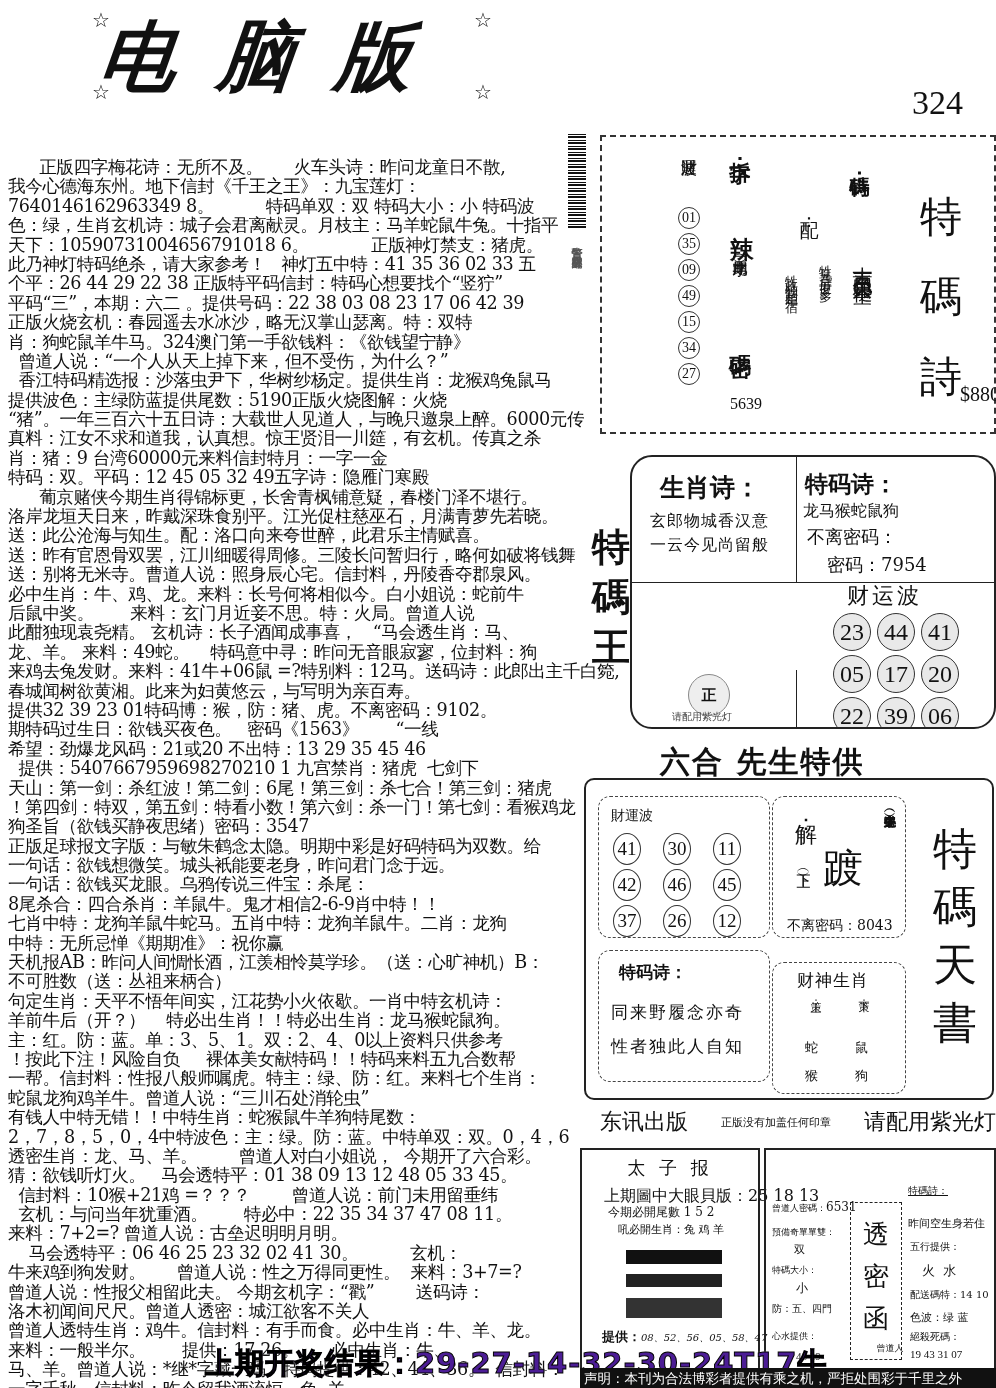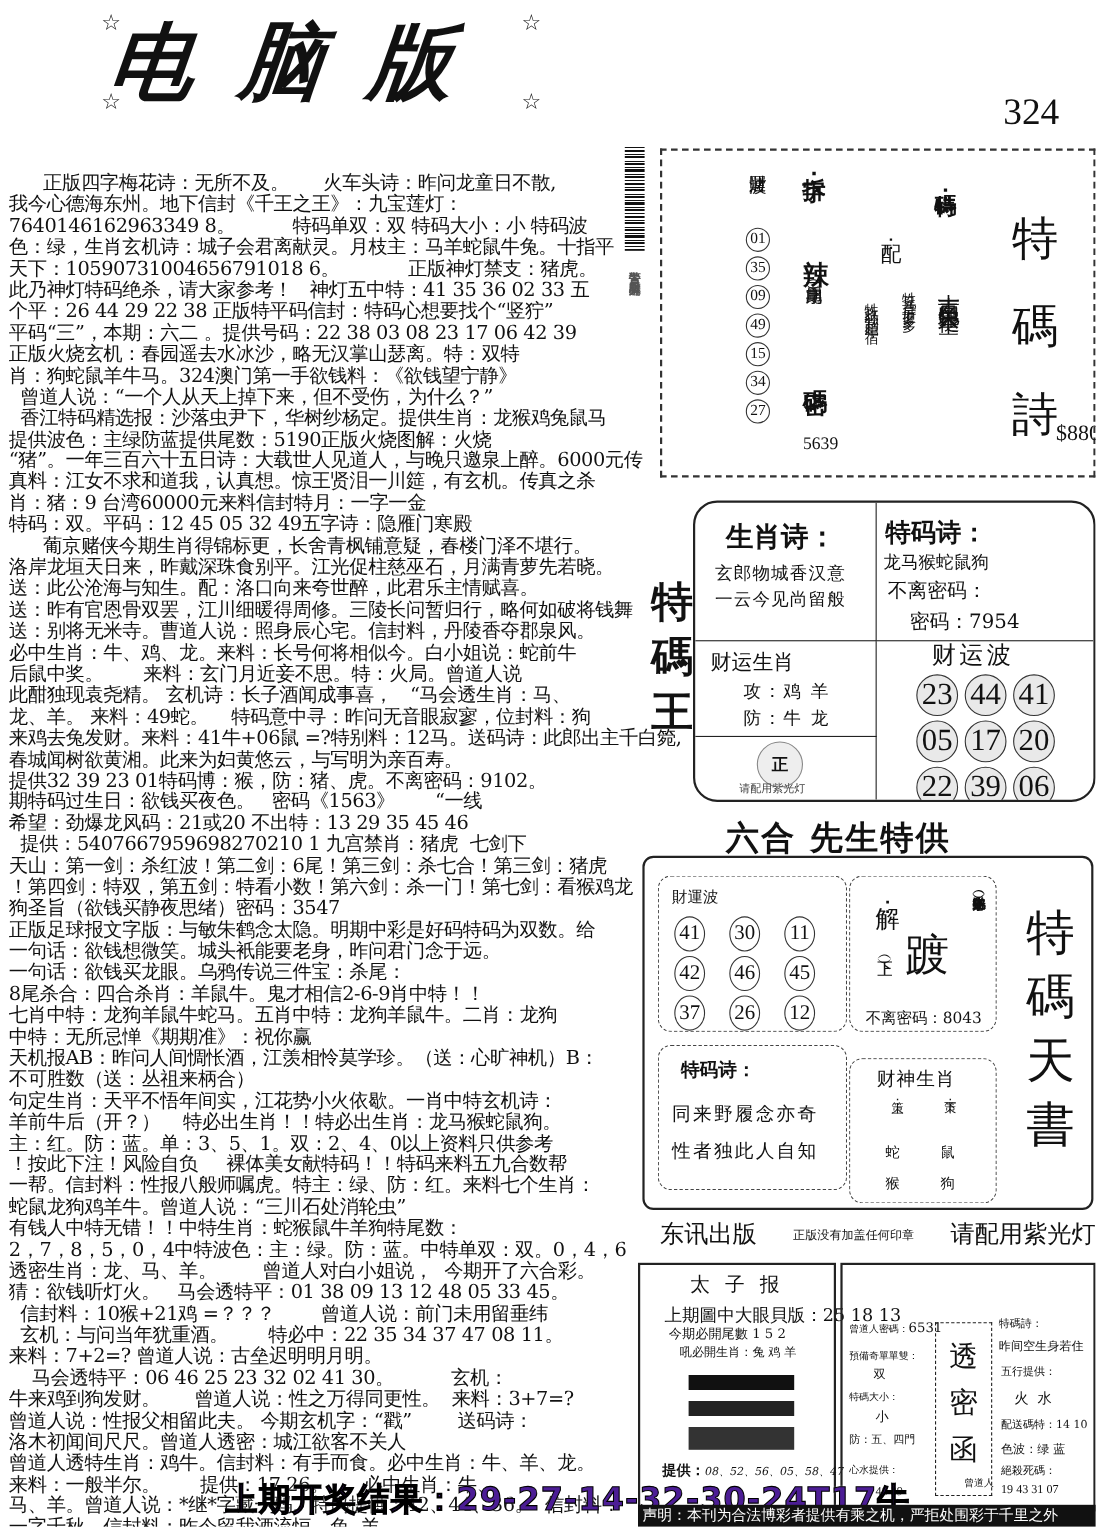--- a/index.html
+++ b/index.html
@@ -17,21 +17,21 @@
   .strip{left:568px;top:133px;width:22px;height:300px;}
   .barcode{width:18px;height:95px;background:repeating-linear-gradient(0deg,#111 0 2px,#fff 2px 3px,#111 3px 4px,#fff 4px 6px);}
   .vtext{writing-mode:vertical-rl;font-size:11px;color:#555;margin-top:10px;}
   .box1{left:600px;top:135px;width:392px;height:295px;border:2px dashed #333;}
   .vcol{position:absolute;writing-mode:vertical-rl;text-orientation:upright;}
   .circ{display:inline-flex;width:20px;height:20px;border:1px solid #333;border-radius:50%;align-items:center;justify-content:center;font-size:14px;font-family:"Liberation Serif",serif;margin:2px 0;writing-mode:horizontal-tb;}
   .circs{position:absolute;left:676px;top:206px;display:flex;flex-direction:column;}
   
   .box2{left:630px;top:455px;width:362px;height:270px;border:2px solid #222;border-radius:22px;overflow:hidden;}
   .b2cell{position:absolute;}
-  .ball{display:inline-flex;width:36px;height:36px;border-radius:50%;border:1.5px solid #333;background:#e9e9e9;align-items:center;justify-content:center;font-size:28px;font-family:"Liberation Serif",serif;margin:2px 3px;}
+  .ball{display:inline-flex;width:36px;height:36px;border-radius:50%;border:1.5px solid #333;background:#e9e9e9;align-items:center;justify-content:center;font-size:24px;font-family:"Liberation Serif",serif;margin:2px 3px;}
   .tmw{left:590px;top:522px;width:42px;font-family:"DejaVu Sans",sans-serif;font-weight:bold;font-size:38px;line-height:50px;text-align:center;}
   
   .lhtitle{left:660px;top:742px;font-family:"DejaVu Sans",sans-serif;font-weight:bold;font-size:30px;letter-spacing:2px;}
   .box3{left:584px;top:778px;width:406px;height:318px;border:2.5px solid #222;border-radius:10px;}
   .dbox{position:absolute;border:1.5px dashed #444;border-radius:12px;}
   .oball{display:inline-flex;width:26px;height:30px;border-radius:50%;border:1px solid #333;align-items:center;justify-content:center;font-size:19px;font-family:"Liberation Serif",serif;}
   .tmts{position:absolute;left:930px;top:820px;width:50px;font-family:"DejaVu Serif",serif;font-size:44px;line-height:58px;text-align:center;}
   .footer1{left:600px;top:1107px;width:396px;display:flex;justify-content:space-between;align-items:center;}
   
   .box4{left:580px;top:1148px;width:176px;height:222px;border:2px solid #222;}
@@ -101,25 +101,20 @@
   <div class="b2cell" style="left:0;top:0;width:164px;height:125px;border-right:1.5px solid #222;border-bottom:1.5px solid #222;">
     <div style="position:absolute;left:28px;top:14px;font-size:25px;font-weight:bold;">生肖诗：</div>
     <div style="position:absolute;left:18px;top:54px;font-size:16px;letter-spacing:1px;">玄郎物城香汉意</div>
     <div style="position:absolute;left:18px;top:78px;font-size:16px;letter-spacing:1px;">一云今见尚留般</div>
   </div>
   <div class="b2cell" style="left:165px;top:0;width:197px;height:125px;border-bottom:1.5px solid #222;">
     <div style="position:absolute;left:8px;top:12px;font-size:23px;font-weight:bold;">特码诗：</div>
     <div style="position:absolute;left:6px;top:44px;font-size:16px;">龙马猴蛇鼠狗</div>
     <div style="position:absolute;left:10px;top:68px;font-size:18px;">不离密码：</div>
     <div style="position:absolute;left:30px;top:96px;font-size:18px;">密码：7954</div>
-  </div>
-  <div class="b2cell" style="left:0;top:126px;width:164px;height:86px;border-right:1.5px solid #222;border-bottom:1.5px solid #222;">
-    <div style="position:absolute;left:14px;top:6px;font-size:19px;">财运生肖</div>
-    <div style="position:absolute;left:44px;top:36px;font-size:16px;letter-spacing:2px;">攻：鸡 羊</div>
-    <div style="position:absolute;left:44px;top:60px;font-size:16px;letter-spacing:2px;">防：牛 龙</div>
   </div>
   <div class="b2cell" style="left:0;top:213px;width:164px;height:57px;border-right:1.5px solid #222;">
     <div style="position:absolute;left:56px;top:4px;width:40px;height:40px;border-radius:50%;border:1px solid #888;background:#eee;display:flex;align-items:center;justify-content:center;font-weight:bold;font-size:15px;">
         <span>正</span>
       </div>
     <div style="position:absolute;left:40px;top:40px;font-size:10px;color:#444;">请配用紫光灯</div>
   </div>
   <div class="b2cell" style="left:165px;top:126px;width:197px;height:144px;">
     <div style="position:absolute;left:50px;top:-2px;font-size:22px;letter-spacing:3px;">财运波</div>
     <div style="position:absolute;left:33px;top:28px;width:140px;display:flex;flex-wrap:wrap;">
@@ -206,21 +201,21 @@
   <div style="position:absolute;left:6px;top:180px;font-size:9px;">心水提供：</div>
   <div style="position:absolute;left:30px;top:200px;font-size:11px;font-family:'Liberation Serif',serif;">48 29</div>
   <div style="position:absolute;left:84px;top:52px;width:50px;height:156px;border:1.5px dashed #222;">
     <div style="position:absolute;left:0;width:100%;top:10px;text-align:center;font-size:26px;line-height:42px;">
       <div>透</div>
       <div>密</div>
       <div>函</div>
     </div>
     <div style="position:absolute;left:14px;width:100%;bottom:4px;text-align:center;font-size:9px;">曾道人</div>
   </div>
-  <div style="position:absolute;left:142px;top:46px;font-size:10px;">特碼詩：</div>
+  <div style="position:absolute;left:142px;top:34px;font-size:10px;text-decoration:underline;">特碼詩：</div>
   <div style="position:absolute;left:142px;top:66px;font-size:11px;white-space:nowrap;">昨间空生身若住</div>
   <div style="position:absolute;left:144px;top:90px;font-size:10px;">五行提供：</div>
   <div style="position:absolute;left:156px;top:112px;font-size:13px;white-space:pre;">火  水</div>
   <div style="position:absolute;left:144px;top:138px;font-size:10px;white-space:nowrap;"><span>配送碼特：</span><span>14 10</span></div>
   <div style="position:absolute;left:144px;top:160px;font-size:11px;white-space:nowrap;"><span>色波：</span><span>绿 蓝</span></div>
   <div style="position:absolute;left:144px;top:180px;font-size:10px;">絕殺死碼：</div>
   <div style="position:absolute;left:144px;top:198px;font-size:11px;font-family:'Liberation Serif',serif;">19 43 31 07</div>
 </div>
 
 <div class="abs result-bar">上期开奖结果：29-27-14-32-30-24T17牛</div>

